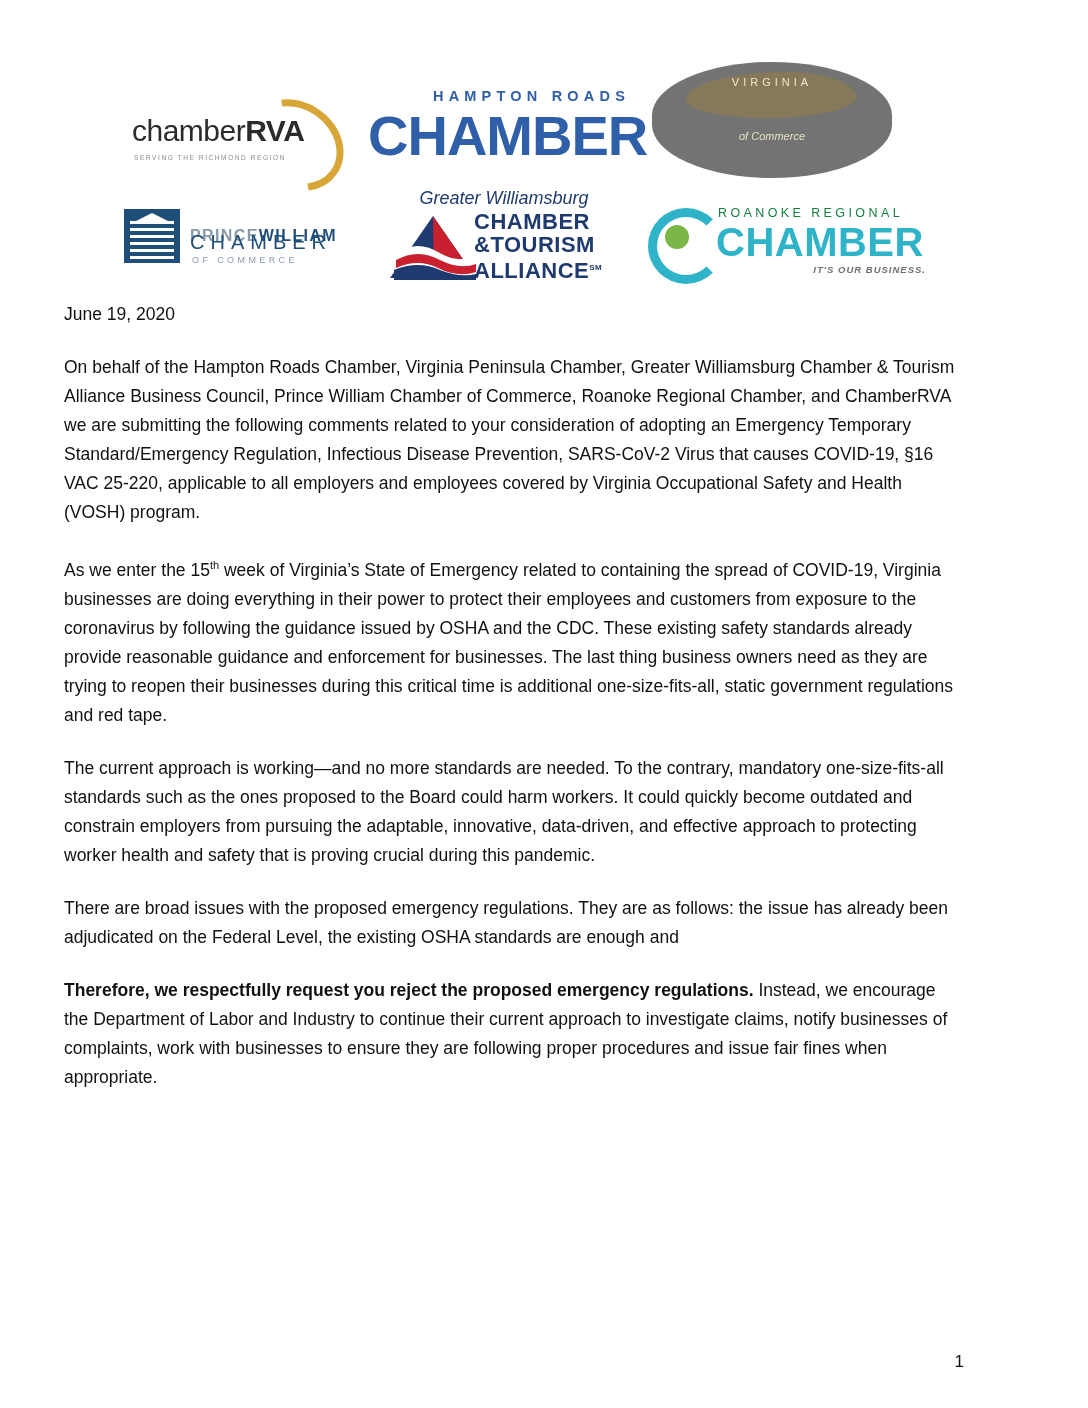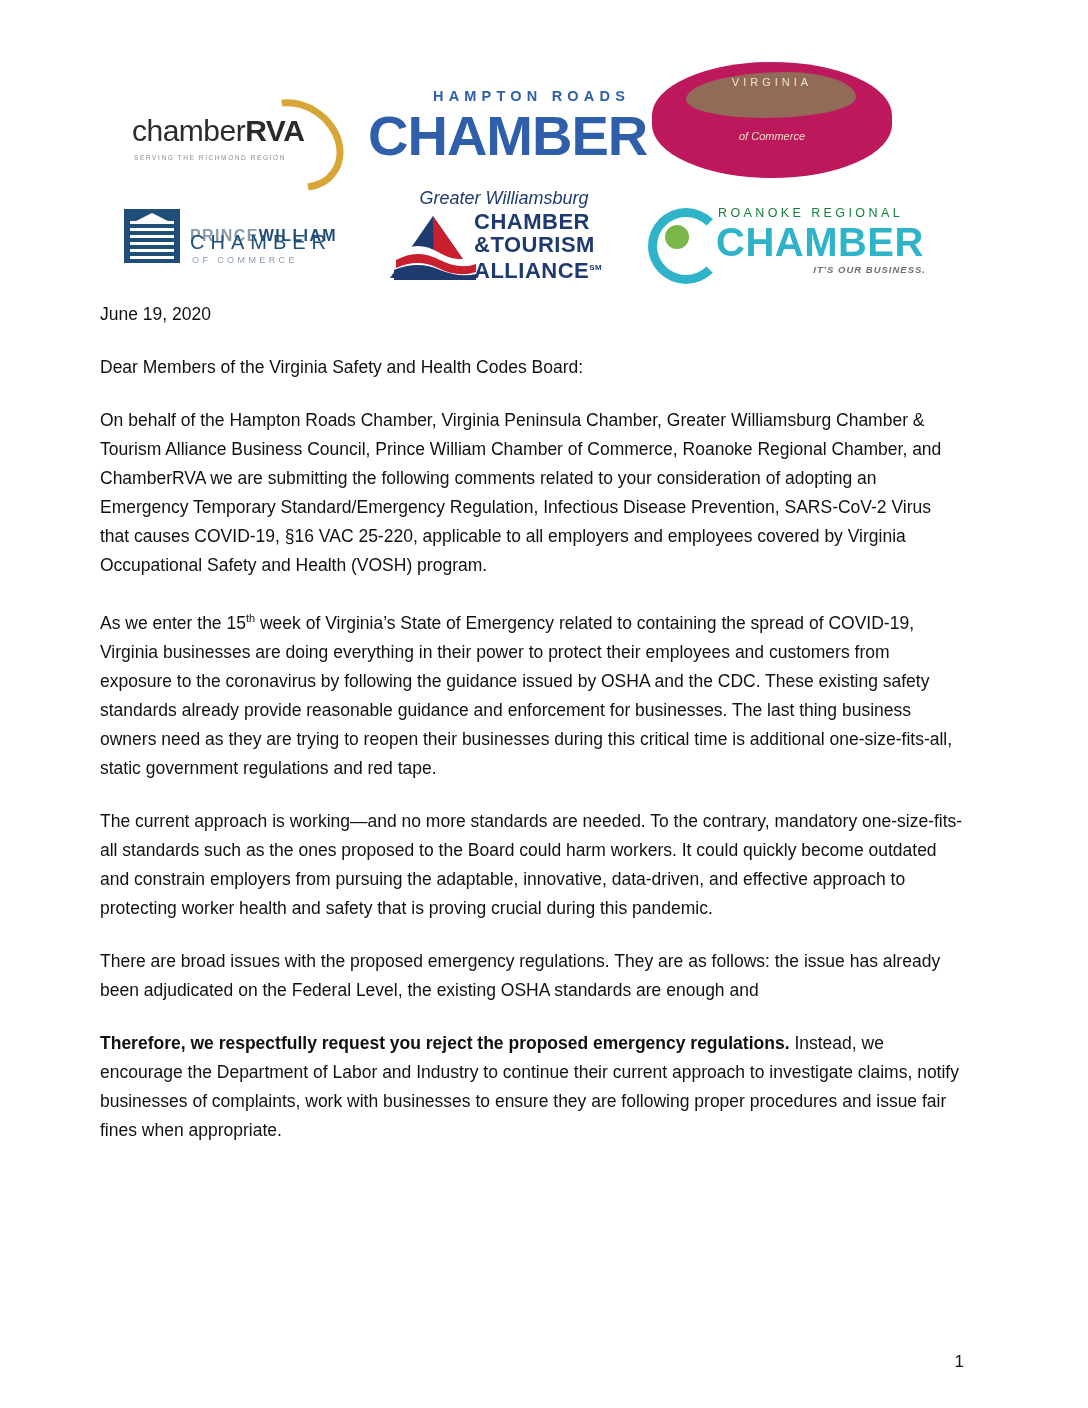--- a/index.html
+++ b/index.html
@@ -83,21 +83,21 @@
     color: #2f5fa8;
     line-height: 60px;
     margin-top: 2px;
   }
 
   
   .logo-vpc { left: 652px; top: 62px; width: 240px; height: 116px; }
   .vpc-wrap {
     position: relative;
     width: 240px; height: 116px;
-    background: #be185d;
+    background: #737373;
     border-radius: 50%/46%;
     overflow: hidden;
   }
   .vpc-blob {
     position: absolute;
     left: 34px; top: 10px;
     width: 170px; height: 46px;
     background: #8a7a56;
     border-radius: 60% 40% 55% 45% / 60% 55% 45% 40%;
     opacity: 0.85;
@@ -216,21 +216,21 @@
     letter-spacing: 0.5px;
   }
   .rrc-sub {
     position: absolute; right: 4px; top: 64px;
     font-size: 9.5px; font-style: italic; font-weight: bold;
     letter-spacing: 1px; color: #6d6e71;
   }
 
   
   .letter {
-    padding: 0 124px 0 100px;
+    padding: 0 124px 0 64px;
     font-size: 17.5px;
     line-height: 29px;
     color: #111111;
   }
   .letter p { margin: 0 0 24px 0; }
   .date { margin-bottom: 30px; }
   sup { font-size: 11px; vertical-align: super; }
   b.req { font-weight: bold; }
 
   .page-number {
@@ -305,21 +305,20 @@
         <div class="rrc-top">ROANOKE REGIONAL</div>
         <div class="rrc-main">CHAMBER</div>
         <div class="rrc-sub">IT'S OUR BUSINESS.</div>
       </div>
     </div>
 
   </div>
 
   <div class="letter">
     <p class="date">June 19, 2020</p>
-    <p>Dear Members of the Virginia Safety and Health Codes Board:</p>
     <p>On behalf of the Hampton Roads Chamber, Virginia Peninsula Chamber, Greater Williamsburg Chamber &amp; Tourism Alliance Business Council, Prince William Chamber of Commerce, Roanoke Regional Chamber, and ChamberRVA we are submitting the following comments related to your consideration of adopting an Emergency Temporary Standard/Emergency Regulation, Infectious Disease Prevention, SARS-CoV-2 Virus that causes COVID-19, §16 VAC 25-220, applicable to all employers and employees covered by Virginia Occupational Safety and Health (VOSH) program.</p>
     <p><span>As we enter the 15</span><sup>th</sup><span> week of Virginia’s State of Emergency related to containing the spread of COVID-19, Virginia businesses are doing everything in their power to protect their employees and customers from exposure to the coronavirus by following the guidance issued by OSHA and the CDC.  These existing safety standards already provide reasonable guidance and enforcement for businesses.  The last thing business owners need as they are trying to reopen their businesses during this critical time is additional one-size-fits-all, static government regulations and red tape.</span></p>
     <p>The current approach is working—and no more standards are needed. To the contrary, mandatory one-size-fits-all standards such as the ones proposed to the Board could harm workers. It could quickly become outdated and constrain employers from pursuing the adaptable, innovative, data-driven, and effective approach to protecting worker health and safety that is proving crucial during this pandemic.</p>
     <p>There are broad issues with the proposed emergency regulations. They are as follows: the issue has already been adjudicated on the Federal Level, the existing OSHA standards are enough and</p>
     <p><b class="req">Therefore, we respectfully request you reject the proposed emergency regulations.</b><span>  Instead, we encourage the Department of Labor and Industry to continue their current approach to investigate claims, notify businesses of complaints, work with businesses to ensure they are following proper procedures and issue fair fines when appropriate.</span></p>
   </div>
 
   <div class="page-number">1</div>
 
 </div>

